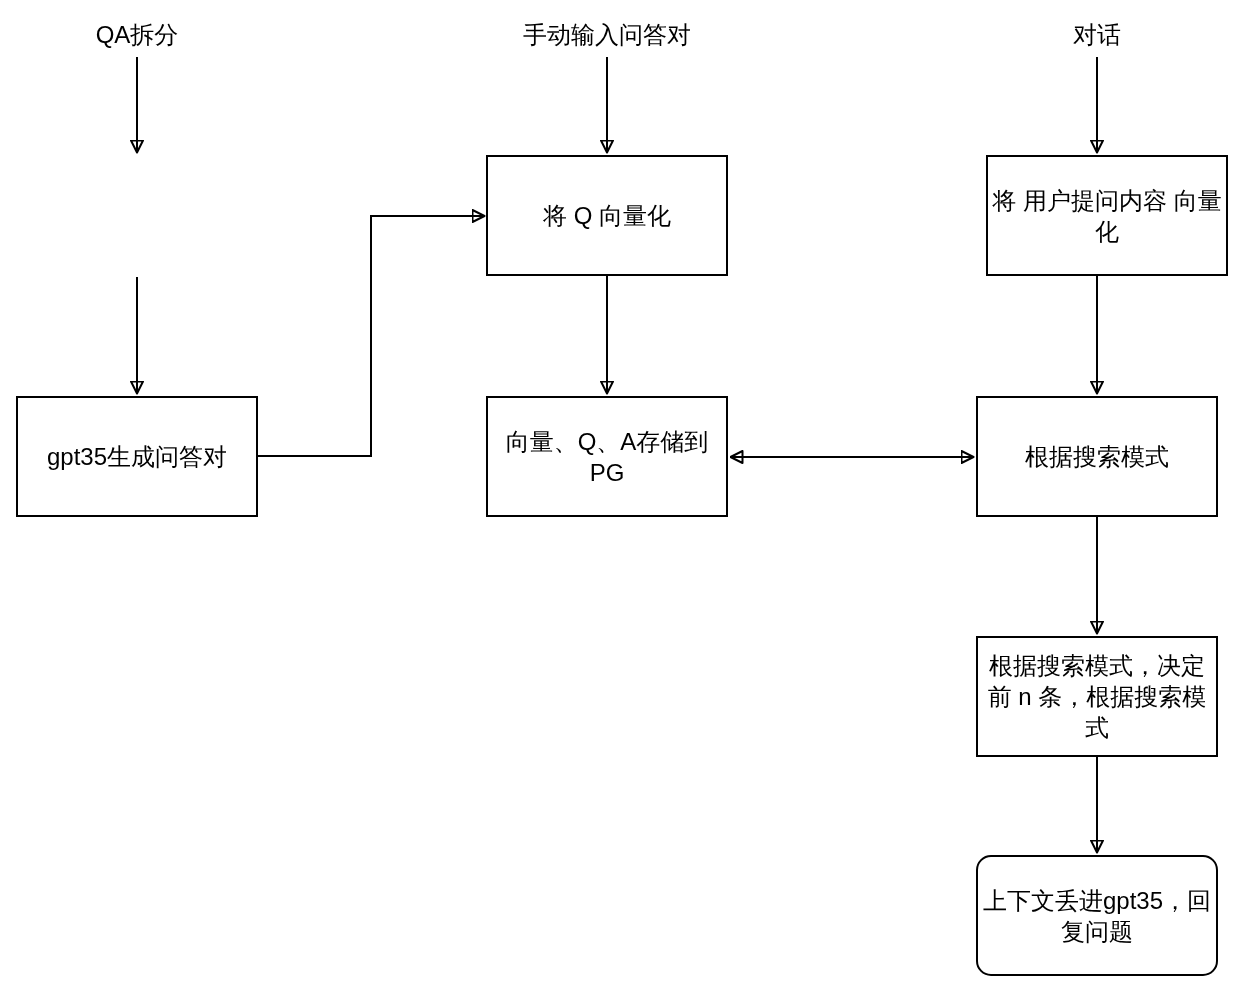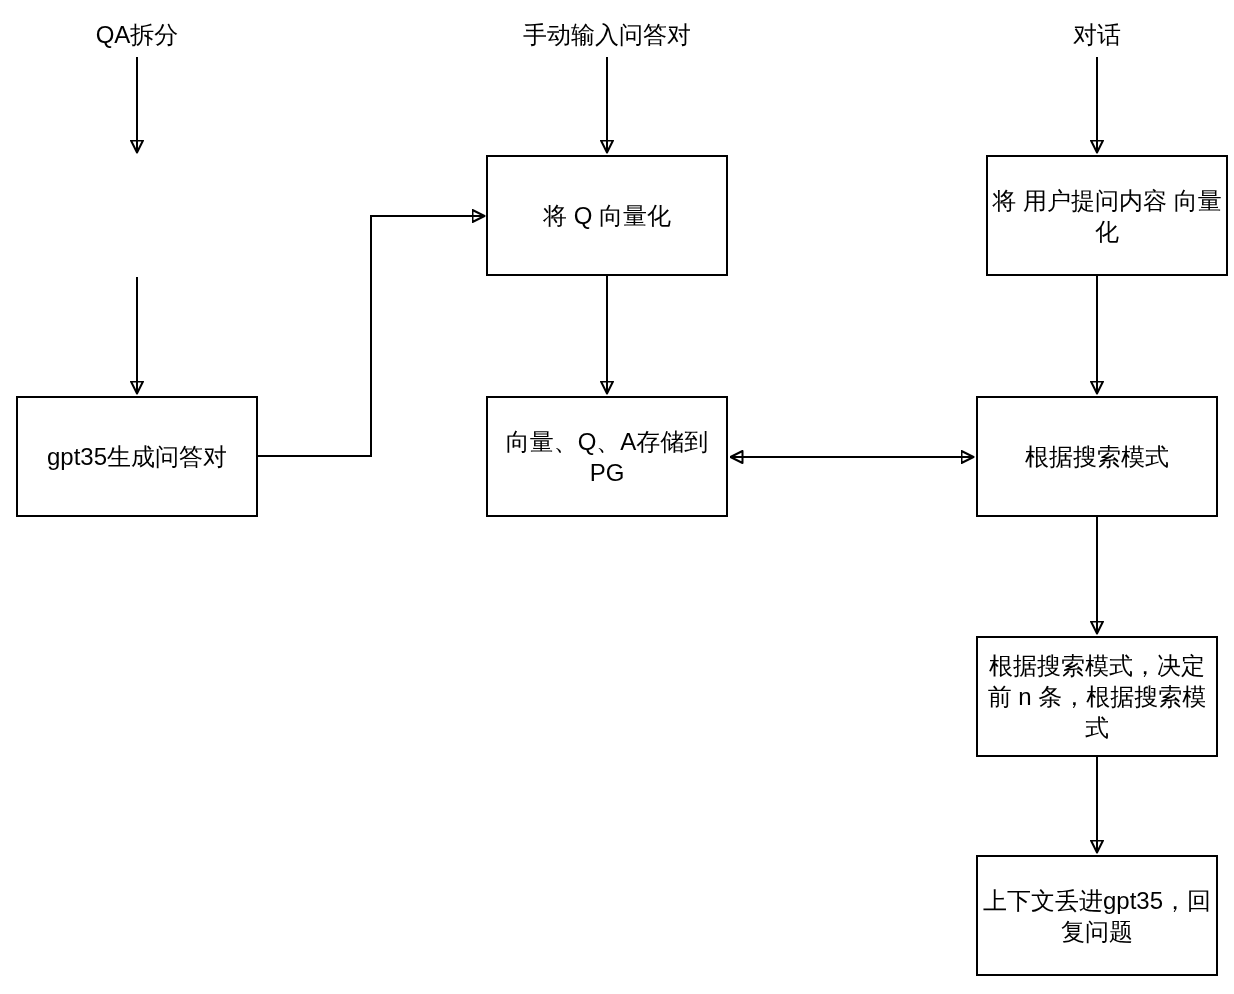--- a/index.html
+++ b/index.html
@@ -56,21 +56,21 @@
     width: 100%;
   }
   
   #n-text-segmentation   { left: 16px;  top: 155px; }
   #n-gpt35-generate-qa   { left: 16px;  top: 396px; }
   #n-vectorize-q         { left: 486px; top: 155px; justify-content: center; }
   #n-store-to-pg         { left: 486px; top: 396px; }
   #n-vectorize-user      { left: 976px; top: 155px; margin-left: 10px; }
   #n-similarity-search   { left: 976px; top: 396px; }
   #n-search-mode         { left: 976px; top: 636px; }
-  #n-gpt35-reply         { left: 976px; top: 855px; }
+  #n-gpt35-reply         { left: 976px; top: 855px; border-radius: 15px; }
   #e-qa-split    { left: 137px; }
   #e-manual-qa   { left: 607px; }
   #e-dialogue    { left: 1097px; }
 </style>
 </head>
 <body>
 
 <div class="canvas">
 
   <svg class="edges" width="1234" height="994" viewBox="0 0 1234 994" aria-hidden="true">

